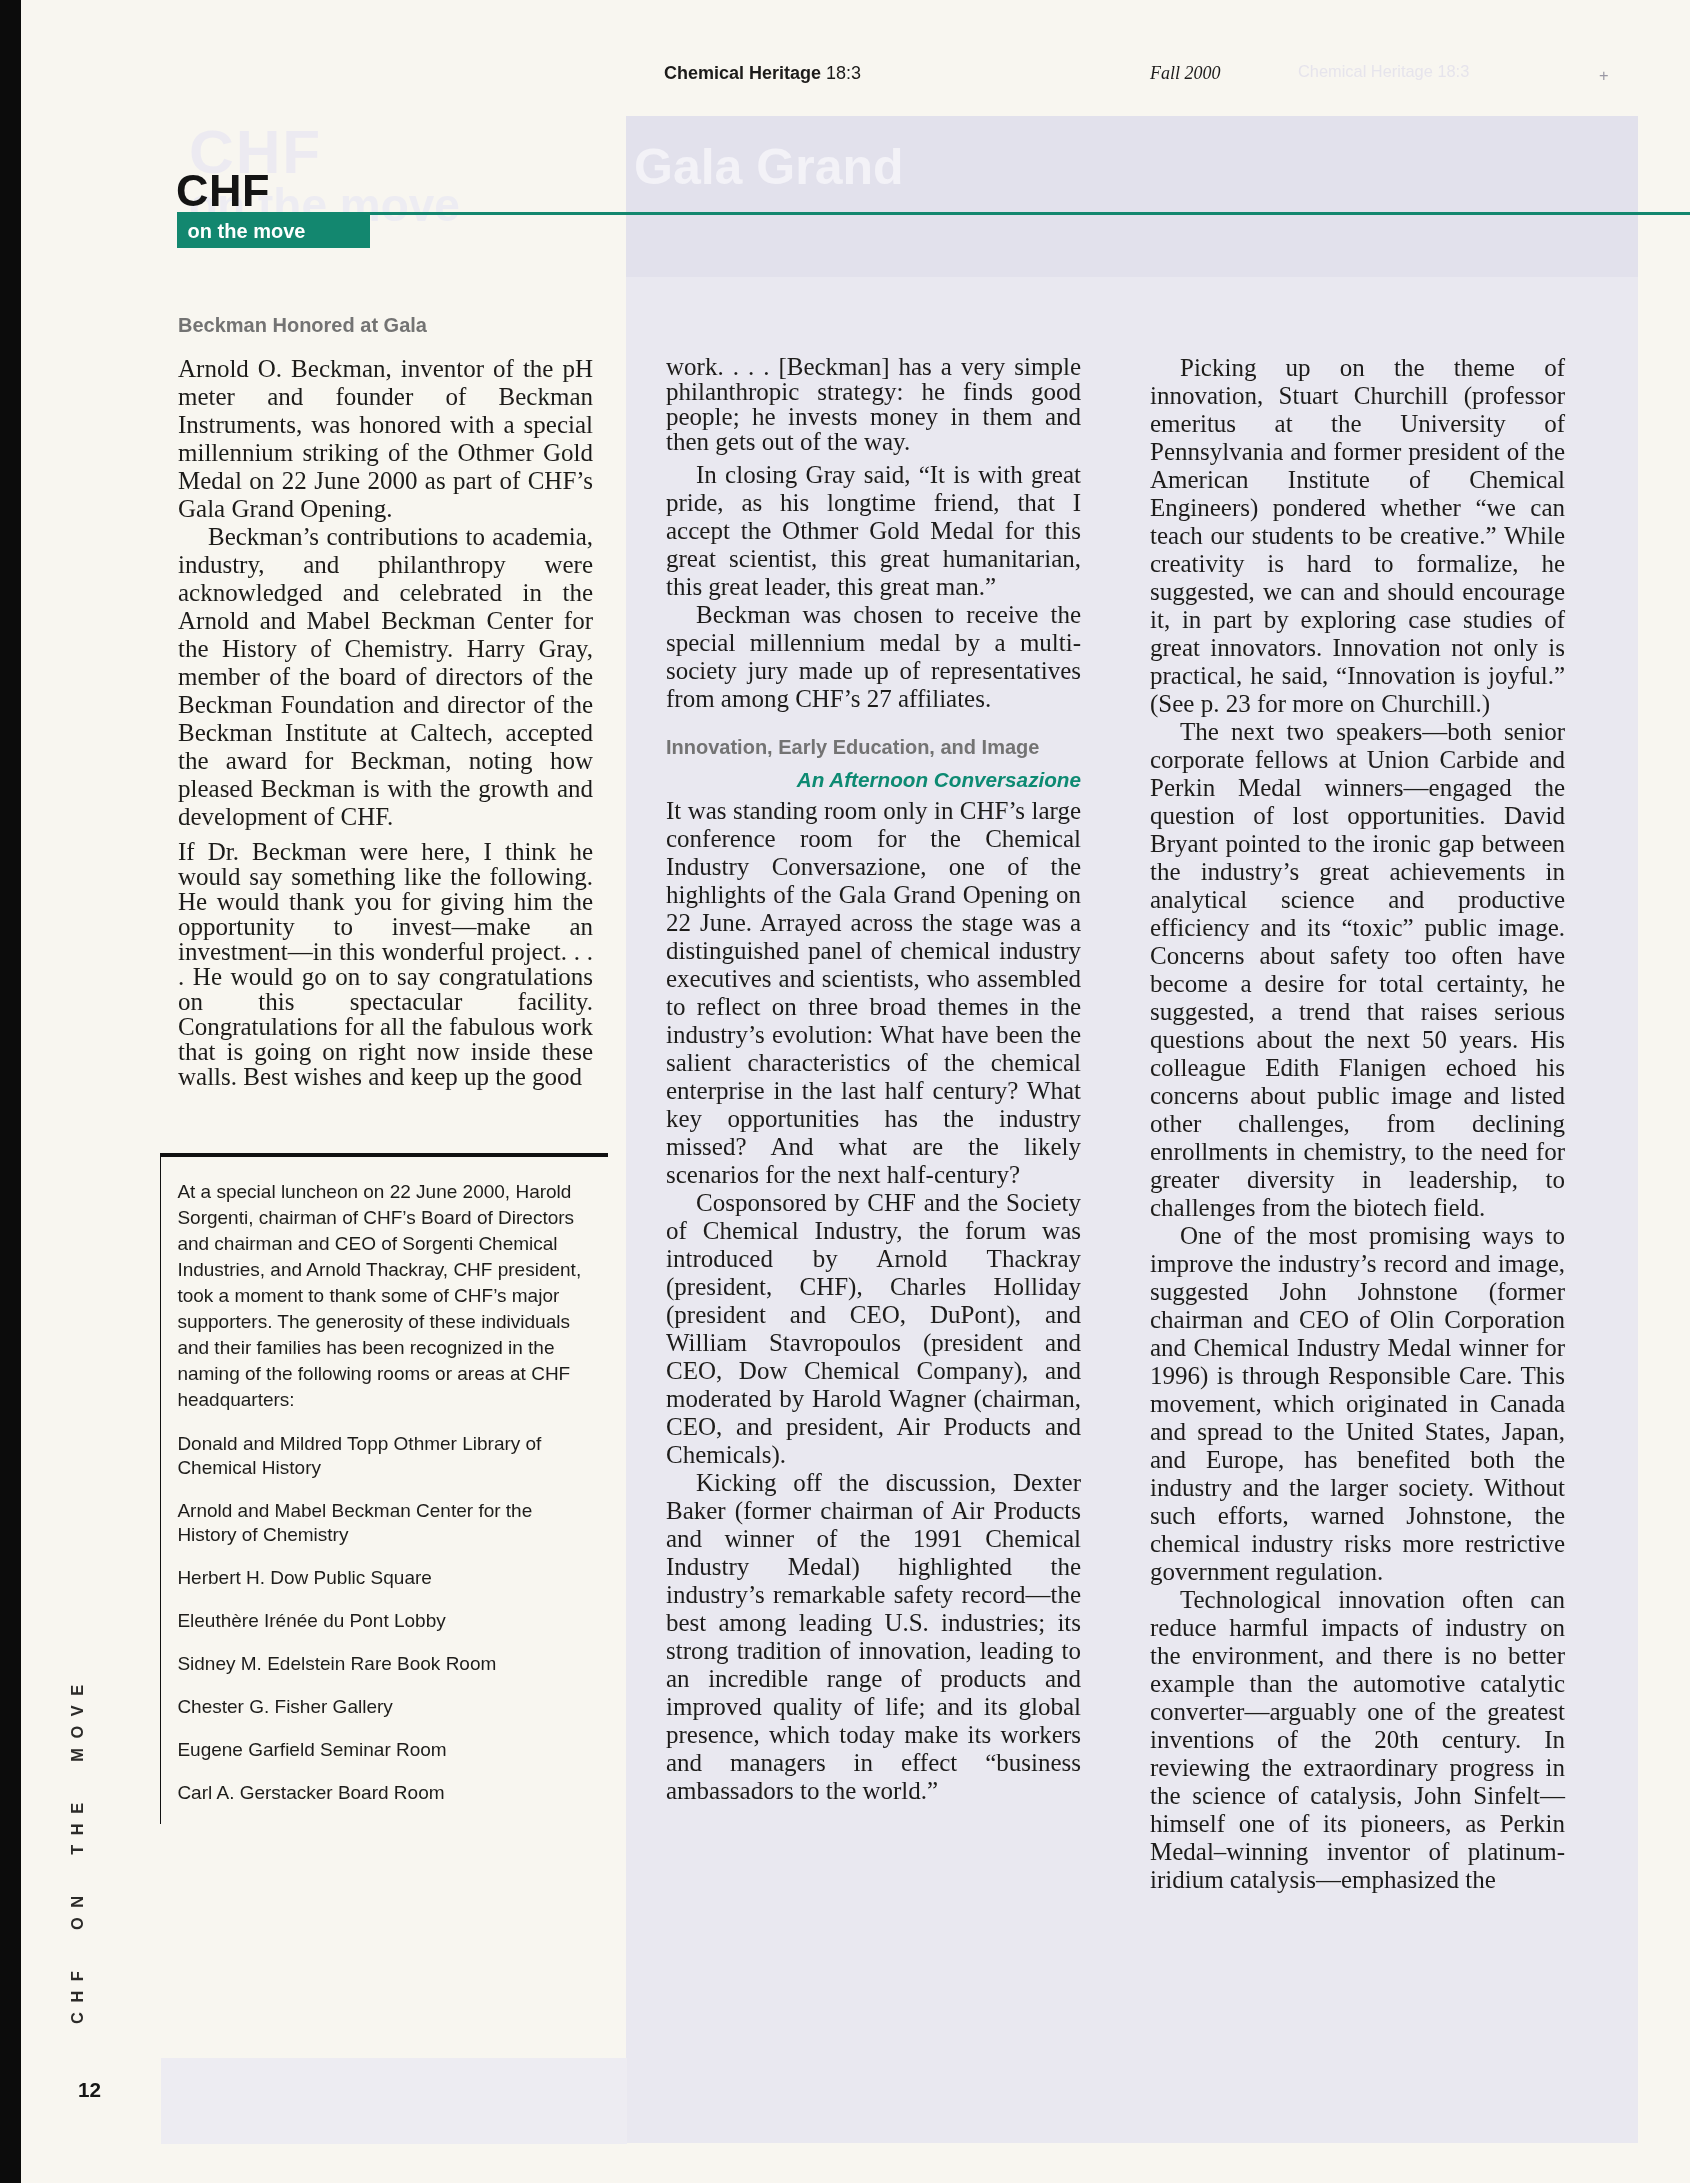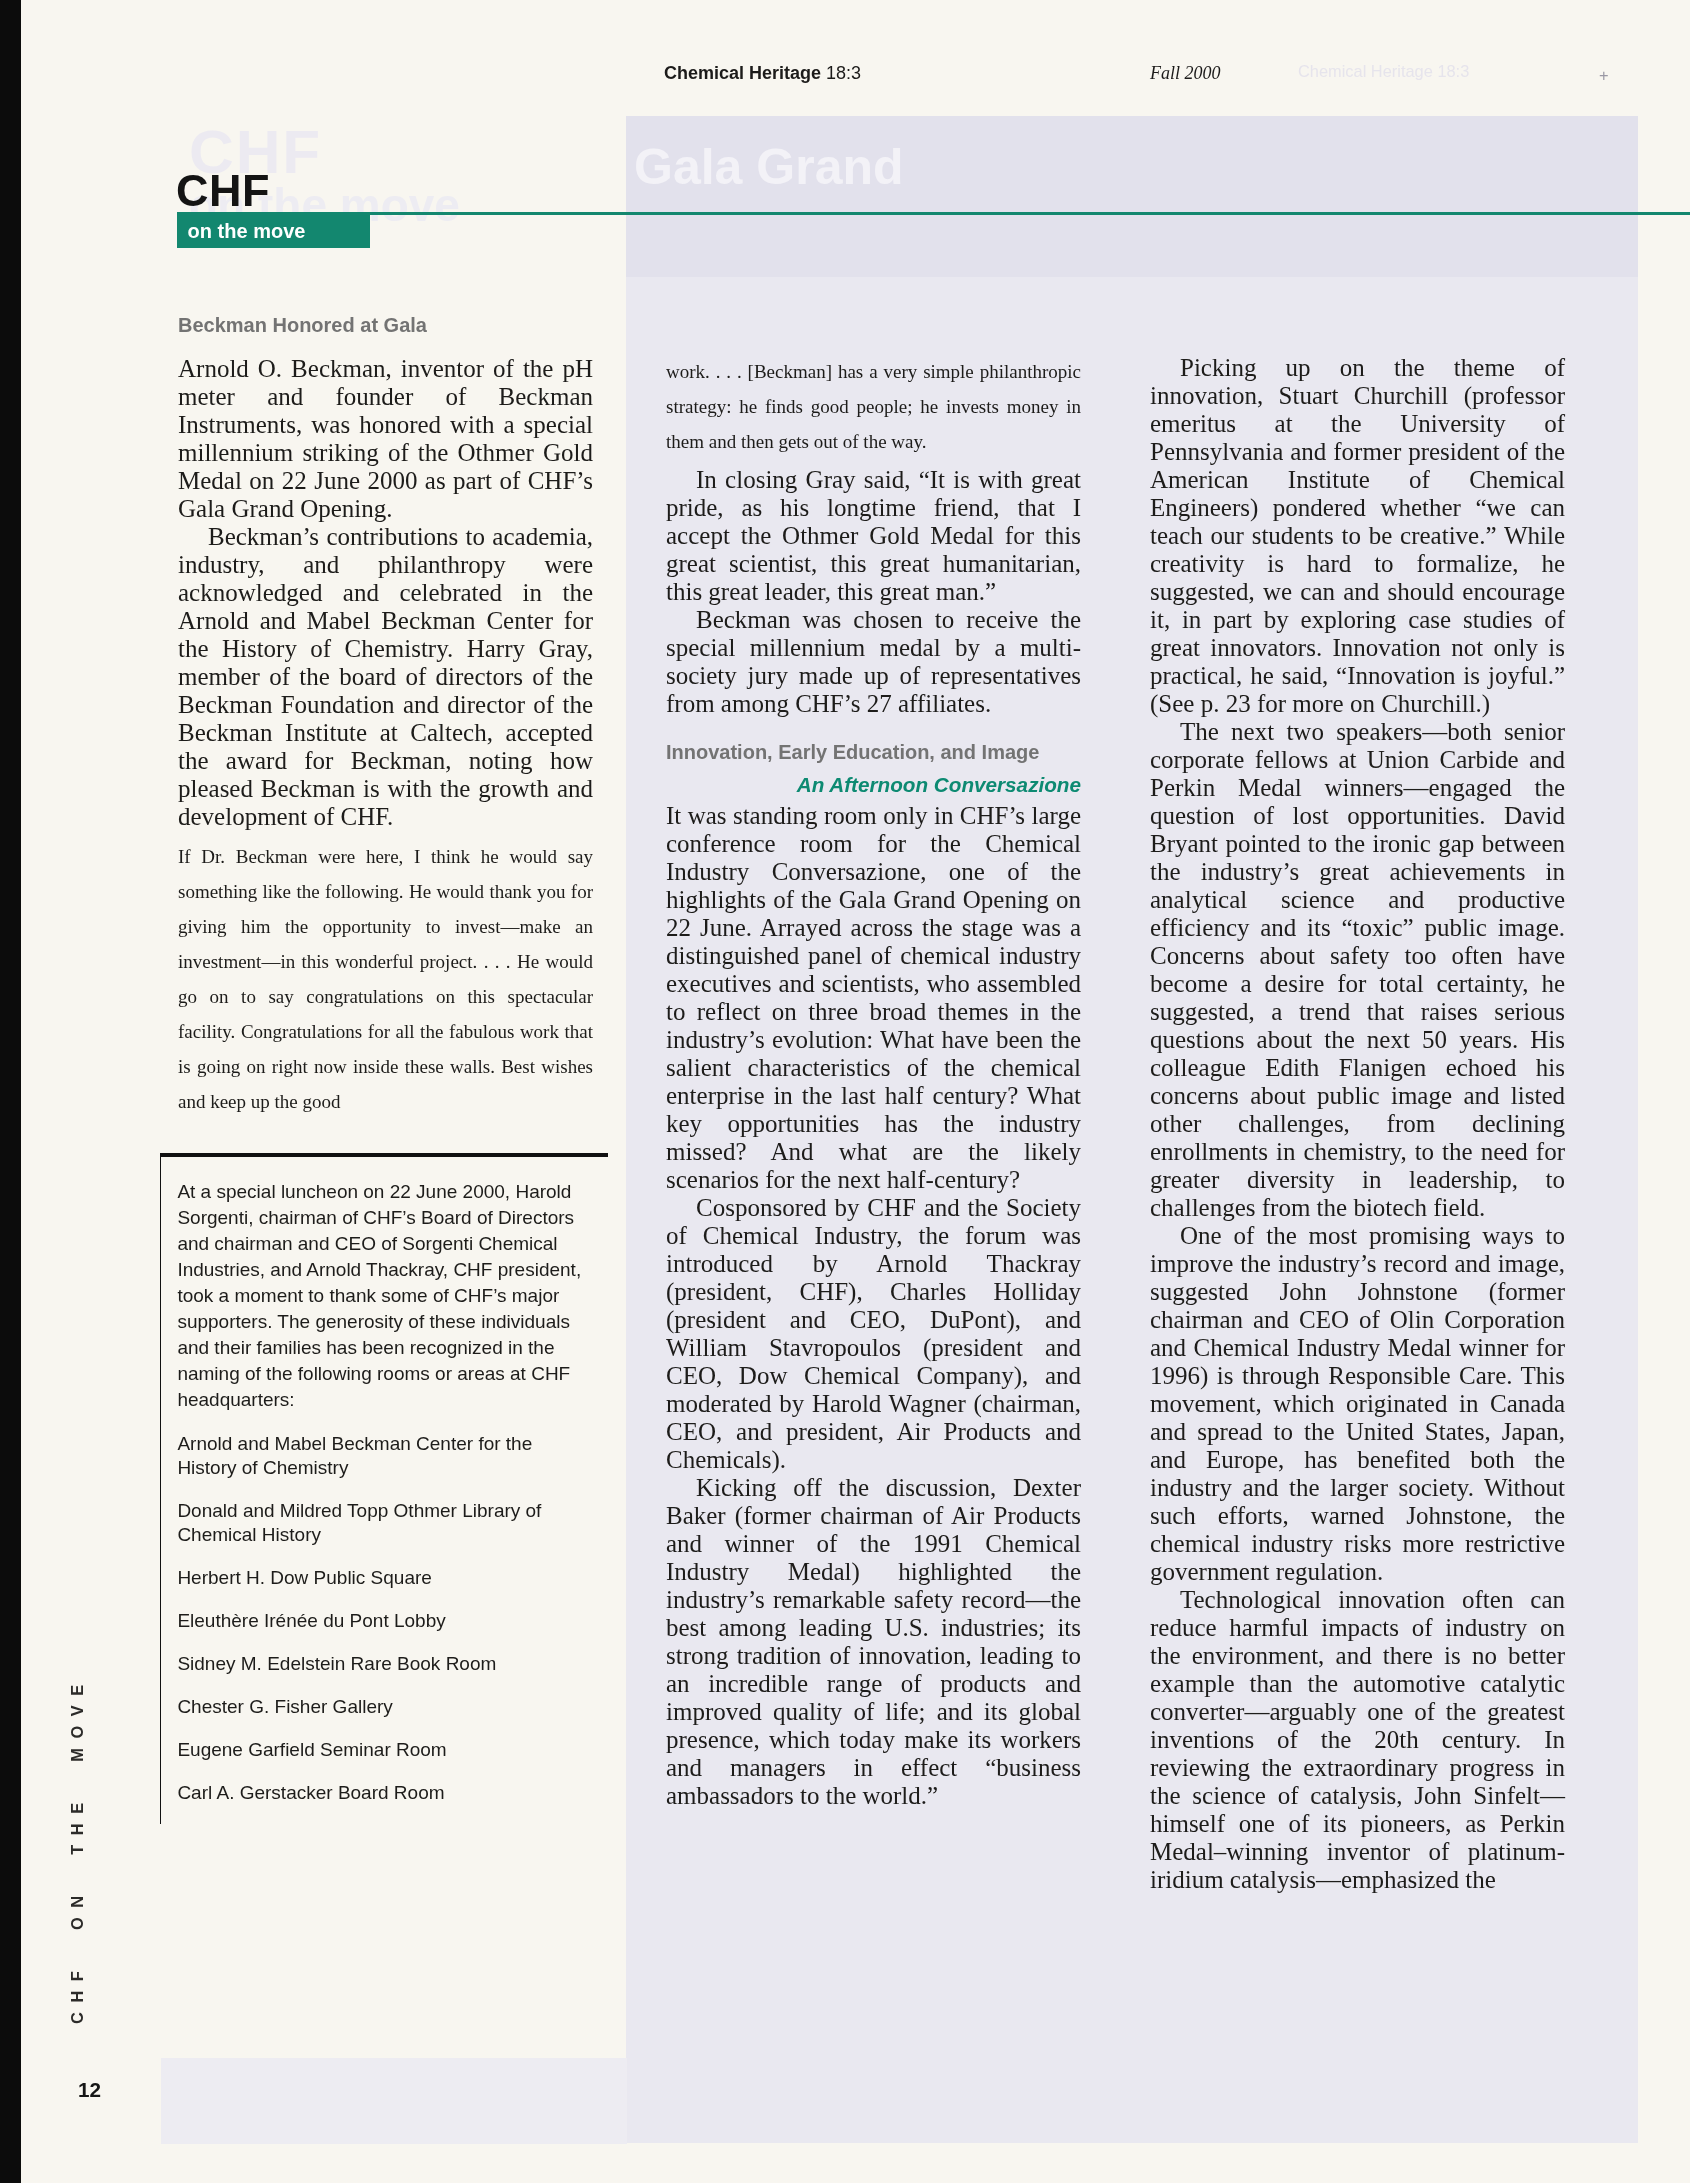--- a/index.html
+++ b/index.html
@@ -46,21 +46,21 @@
   h2.article-heading, h2.section {
     font-family:"Liberation Sans", sans-serif; font-weight:bold;
     font-size:20px; line-height:27px; color:#737373; text-align:left; }
   h2.article-heading { margin-bottom:16.4px; }
   h2.section { margin-top:21px; margin-bottom:6.7px; }
   h3.subhead { font-family:"Liberation Sans", sans-serif; font-weight:bold; font-style:italic;
                font-size:20.7px; line-height:25px; color:#0d8a72; text-align:right; margin-bottom:4.8px; }
 
   p.body  { font-size:25px; line-height:28px; }
   p.indent { text-indent:30px; }
-  p.quote { font-size:19px; line-height:35px; margin-top:7.7px; }
+  p.quote { font-size:25px; line-height:25px; margin-top:7.7px; }
   .col2 p.quote { margin-top:0; margin-bottom:6.7px; }
 
   
   .box { position:absolute; left:160px; top:1153px; width:448px;
          border-top:4.8px solid #111; border-left:1.9px solid #111;
          padding:22px 16.4px 19px 16.4px; color:#1d1c1a;
          font-family:"Liberation Sans", sans-serif; }
   .box h2 { font-size:22px; line-height:27px; font-weight:bold; color:#111; margin-bottom:16.4px; }
   .box p.box-intro { font-size:19px; line-height:26px; }
   .box p.room { font-size:19px; line-height:24px; margin-top:19px; }
@@ -100,22 +100,22 @@
 
   <div class="col col1">
     <h2 class="article-heading">Beckman Honored at Gala</h2>
     <p class="body">Arnold O. Beckman, inventor of the pH meter and founder of Beckman Instruments, was honored with a special millennium striking of the Othmer Gold Medal on 22 June 2000 as part of CHF’s Gala Grand Opening.</p>
     <p class="body indent">Beckman’s contributions to academia, industry, and philanthropy were acknowledged and celebrated in the Arnold and Mabel Beckman Center for the History of Chemistry. Harry Gray, member of the board of directors of the Beckman Foundation and director of the Beckman Institute at Caltech, accepted the award for Beckman, noting how pleased Beckman is with the growth and development of CHF.</p>
     <p class="quote">If Dr. Beckman were here, I think he would say something like the following. He would thank you for giving him the opportunity to invest—make an investment—in this wonderful project. . . . He would go on to say congratulations on this spectacular facility. Congratulations for all the fabulous work that is going on right now inside these walls. Best wishes and keep up the good</p>
   </div>
 
   <div class="box">
     <p class="box-intro">At a special luncheon on 22 June 2000, Harold Sorgenti, chairman of CHF’s Board of Directors and chairman and CEO of Sorgenti Chemical Industries, and Arnold Thackray, CHF president, took a moment to thank some of CHF’s major supporters. The generosity of these individuals and their families has been recognized in the naming of the following rooms or areas at CHF headquarters:</p>
+    <p class="room">Donald and Mildred Topp Othmer Library of Chemical History</p>
     <p class="room">Arnold and Mabel Beckman Center for the History of Chemistry</p>
-    <p class="room">Donald and Mildred Topp Othmer Library of Chemical History</p>
     <p class="room">Herbert H. Dow Public Square</p>
     <p class="room">Eleuthère Irénée du Pont Lobby</p>
     <p class="room">Sidney M. Edelstein Rare Book Room</p>
     <p class="room">Chester G. Fisher Gallery</p>
     <p class="room">Eugene Garfield Seminar Room</p>
     <p class="room">Carl A. Gerstacker Board Room</p>
   </div>
 
   <div class="col col2">
     <p class="quote">work. . . . [Beckman] has a very simple philanthropic strategy: he finds good people; he invests money in them and then gets out of the way.</p>

